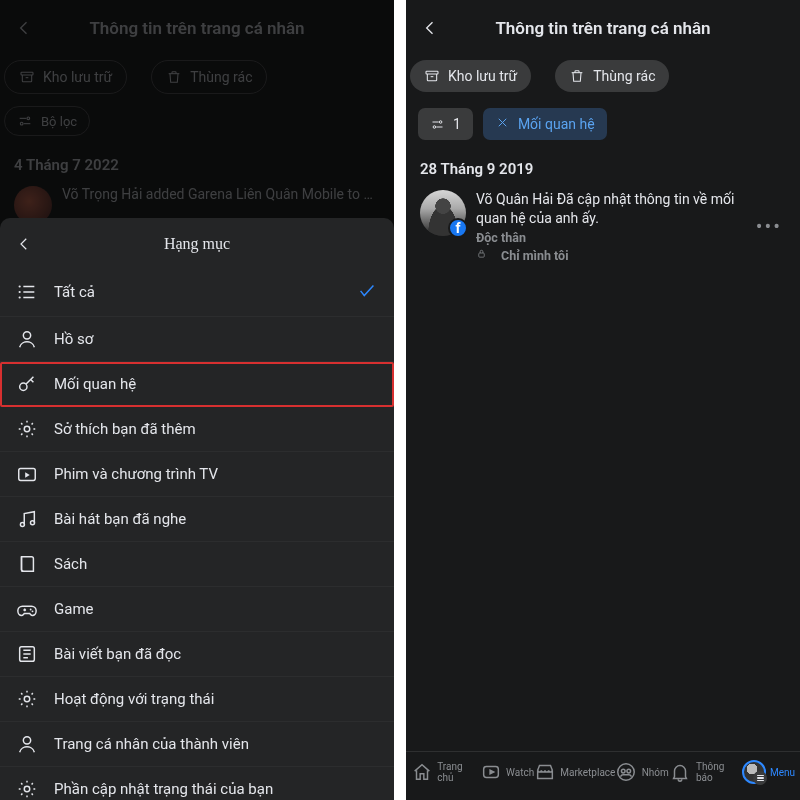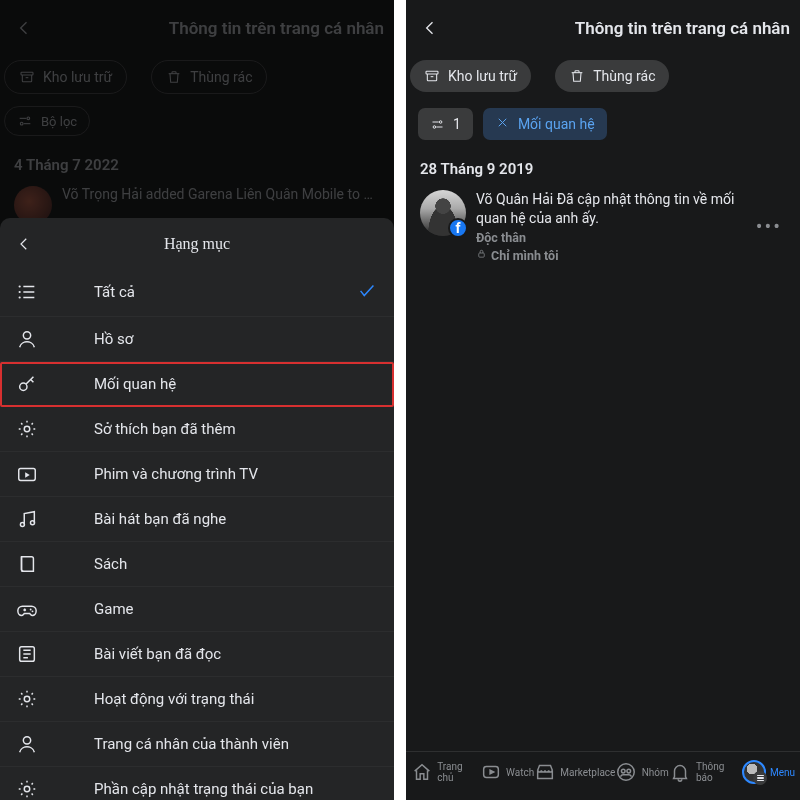--- a/index.html
+++ b/index.html
@@ -38,21 +38,21 @@
     align-items: center;
     padding: 14px 10px 12px;
   }
   .back {
     width: 28px; height: 28px;
     display: flex; align-items: center; justify-content: center;
     color: #e4e6eb;
   }
   .header-title {
     flex: 1;
-    text-align: right;
+    text-align: center;
     font-size: 17px;
     font-weight: 600;
     margin-left: -28px;
   }
 
   
   .pills {
     display: flex;
     gap: 24px;
     padding: 6px 4px 12px;
@@ -130,21 +130,21 @@
     color: #e4e6eb;
     line-height: 1.35;
   }
   .post-text .meta {
     font-size: 12.5px;
     color: #8a8d91;
     margin-top: 2px;
     font-weight: bold;
   }
   .post-text .meta.privacy {
-    display: flex; gap: 4px;
+    display: flex; gap: 14px;
     margin-top: 3px;
   }
   .more {
     color: #8a8d91;
     font-size: 20px;
     letter-spacing: 2px;
     padding: 0 4px;
     align-self: center;
   }
 
@@ -208,21 +208,21 @@
     padding: 11px 16px;
     font-size: 15px;
     color: #e4e6eb;
     border-bottom: 1px solid rgba(255,255,255,0.04);
   }
   .sheet-item .it-icon {
     width: 22px; height: 22px;
     display: flex; align-items: center; justify-content: center;
     flex-shrink: 0;
   }
-  .sheet-item .it-label { flex: 1; margin-left: 40px; }
+  .sheet-item .it-label { flex: 1; }
   .sheet-item .check {
     color: #2d88ff;
   }
   .sheet-item.highlight {
     outline: 2px solid #d73030;
     outline-offset: -2px;
     border-radius: 2px;
   }
 
   

